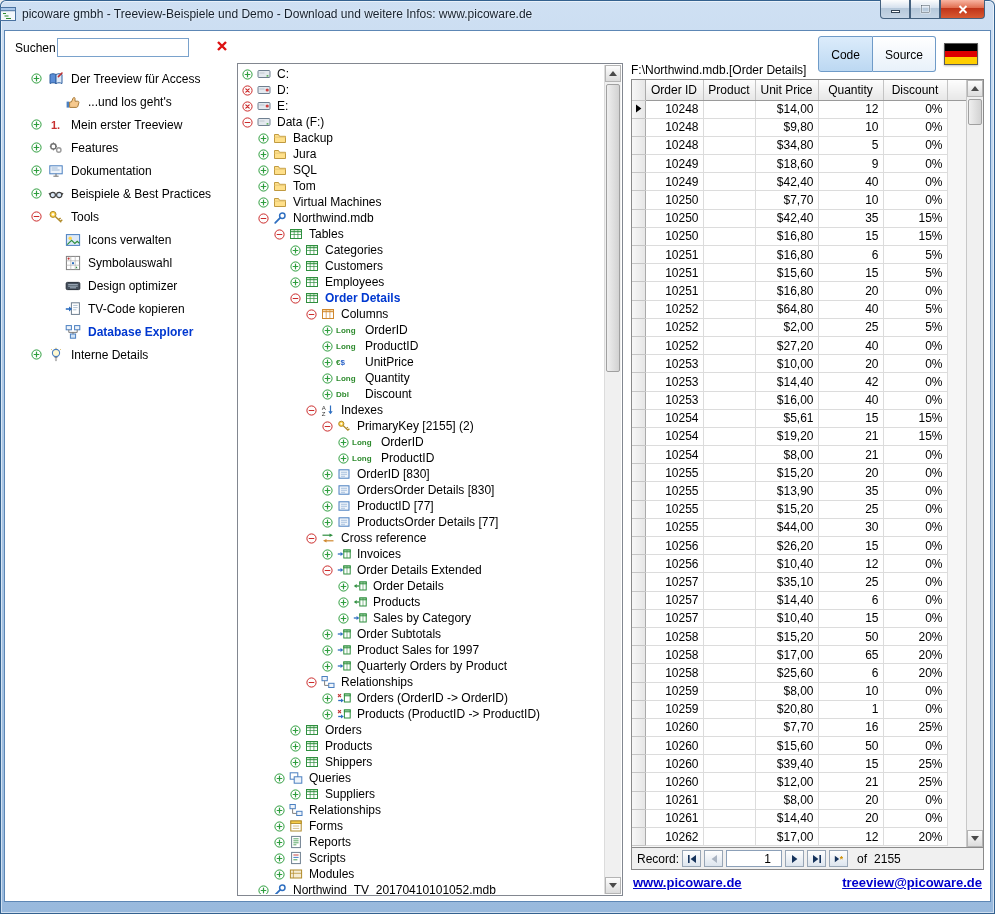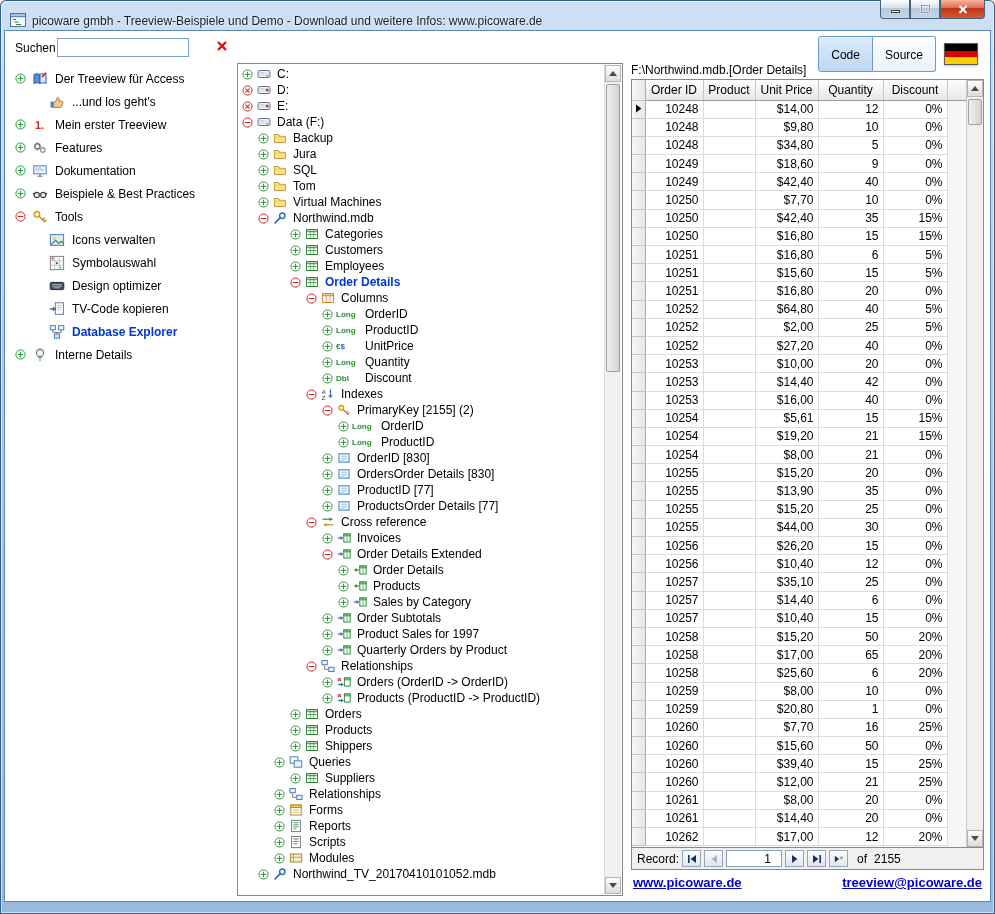--- a/index.html
+++ b/index.html
@@ -2,21 +2,21 @@
 <html><head>
 <meta charset="utf-8">
 <style>
   *{box-sizing:border-box;margin:0;padding:0;}
   html,body{width:995px;height:914px;overflow:hidden;background:#f0f0f0;}
   body{font-family:"Liberation Sans","DejaVu Sans",sans-serif;font-size:12px;color:#000;}
   .window{position:relative;width:995px;height:914px;border-radius:6px 6px 0 0;overflow:hidden;
     background:linear-gradient(180deg,#cfe0f3 0%,#b6cfea 30%,#98b9dd 100%);
     box-shadow:inset 0 0 0 1px #33618f, inset 0 0 0 2px rgba(255,255,255,.55);}
   
-  .titlebar{position:absolute;top:0;left:0;right:0;height:28px;display:flex;align-items:flex-end;padding:0 10px;}
+  .titlebar{position:absolute;top:0;left:0;right:0;height:28px;display:flex;align-items:center;padding:0 0;}
   .appicon{width:16px;height:16px;margin-right:6px;flex:0 0 16px;}
   .title{font-size:12px;color:#15202c;white-space:nowrap;text-shadow:0 0 3px rgba(255,255,255,.9);}
   .winbtns{position:absolute;top:0;right:10px;display:flex;}
   .winbtn{width:30px;height:19px;border:1px solid #44617e;border-top:none;display:flex;align-items:center;justify-content:center;
     background:linear-gradient(180deg,#fdfdfd,#d4e0ed 45%,#b6c8da 46%,#c6d6e6);cursor:default;}
   .winbtn.minb{border-radius:0 0 0 4px;}
   .winbtn.closeb{width:45px;border-radius:0 0 4px 0;background:linear-gradient(180deg,#f8b5a2,#e06b4d 45%,#c03418 46%,#d85a32);}
   
   .client{position:absolute;left:4px;right:4px;top:30px;bottom:12px;background:#fff;border:1px solid #5d87b5;}
   
@@ -26,21 +26,21 @@
   .clearx{position:absolute;left:210px;top:8px;width:16px;height:16px;cursor:pointer;}
   .tb-right{position:absolute;right:12px;top:5px;display:flex;align-items:center;gap:8px;}
   .codebtns{display:flex;}
   .cbtn{height:36px;padding:11px 12px;border:1px solid #6f9bc8;background:linear-gradient(#ffffff,#e8f1fa);font-size:12px;font-family:"Liberation Sans",sans-serif;cursor:pointer;}
   .cbtn.active{background:linear-gradient(#dcecfb,#bcd8f2);}
   .cbtn:first-child{border-radius:3px 0 0 3px;}
   .cbtn:last-child{border-radius:0 3px 3px 0;border-left:none;}
   .flag{width:34px;height:22px;border:1px solid #5a5a5a;display:flex;flex-direction:column;cursor:pointer;box-shadow:0 1px 2px rgba(0,0,0,.25);}
   .flag i{flex:1;display:block;}
   
-  .sidebar{position:absolute;left:6px;top:36px;width:224px;bottom:4px;overflow:hidden;}
+  .sidebar{position:absolute;left:22px;top:36px;width:224px;bottom:4px;overflow:hidden;}
   .srow{display:flex;align-items:center;height:23px;white-space:nowrap;cursor:pointer;}
   .srow .exp{width:15px;flex:0 0 15px;display:flex;align-items:center;}
   .srow .nicon{width:19px;height:17px;flex:0 0 19px;display:flex;align-items:center;justify-content:center;margin-right:4px;}
   .srow .nicon svg{width:16px;height:16px;}
   .srow .lab{padding:0 2px;}
   .srow.sel .lab{color:#0038d0;font-weight:bold;}
   .txticon{font-size:11px;font-weight:bold;color:#c83030;font-family:"Liberation Sans",sans-serif;}
   
   .treepanel{position:absolute;left:232px;top:32px;width:386px;bottom:5px;border:1px solid #828790;background:#fff;}
   .treeinner{position:absolute;left:2px;top:2px;right:18px;bottom:1px;overflow:hidden;}
@@ -467,20 +467,36 @@
               </svg>
             </span>
             <span class="nicon">
               <svg viewBox="0 0 14 14">
                 <circle cx="9.3" cy="4.7" r="2.7" fill="none" stroke="#2f6fc0" stroke-width="1.5"></circle>
                 <path d="M2.2 11.8l4.9-4.9" stroke="#2f6fc0" stroke-width="1.8" stroke-linecap="round"></path>
               </svg>
             </span>
             <span class="lab">Northwind.mdb</span>
           </div>
+          <div class="trow" style="padding-left: 34px;">
+            <span class="exp">
+              <svg viewBox="0 0 11 11">
+                <circle cx="5.5" cy="5.5" r="4.6" fill="#fdfdfd" stroke="#cc2b2b"></circle>
+                <path d="M3.2 5.5h4.6" stroke="#cc2b2b" stroke-width="1.2" fill="none" stroke-linecap="round"></path>
+              </svg>
+            </span>
+            <span class="nicon">
+              <svg viewBox="0 0 14 14">
+                <rect x="1.5" y="2.5" width="11" height="9" fill="#fff" stroke="#2f8f3f"></rect>
+                <rect x="1.5" y="2.5" width="11" height="2.2" fill="#cdeacd" stroke="#2f8f3f"></rect>
+                <path d="M1.5 7.5h11M5.2 2.5v9M8.9 2.5v9" stroke="#2f8f3f" stroke-width="0.7"></path>
+              </svg>
+            </span>
+            <span class="lab">Tables</span>
+          </div>
           <div class="trow" style="padding-left: 50px;">
             <span class="exp">
               <svg viewBox="0 0 11 11">
                 <circle cx="5.5" cy="5.5" r="4.6" fill="#fdfdfd" stroke="#2e9e3e"></circle>
                 <path d="M5.5 3.2v4.6M3.2 5.5h4.6" stroke="#2e9e3e" stroke-width="1.2" fill="none" stroke-linecap="round"></path>
               </svg>
             </span>
             <span class="nicon">
               <svg viewBox="0 0 14 14">
                 <rect x="1.5" y="2.5" width="11" height="9" fill="#fff" stroke="#2f8f3f"></rect>

